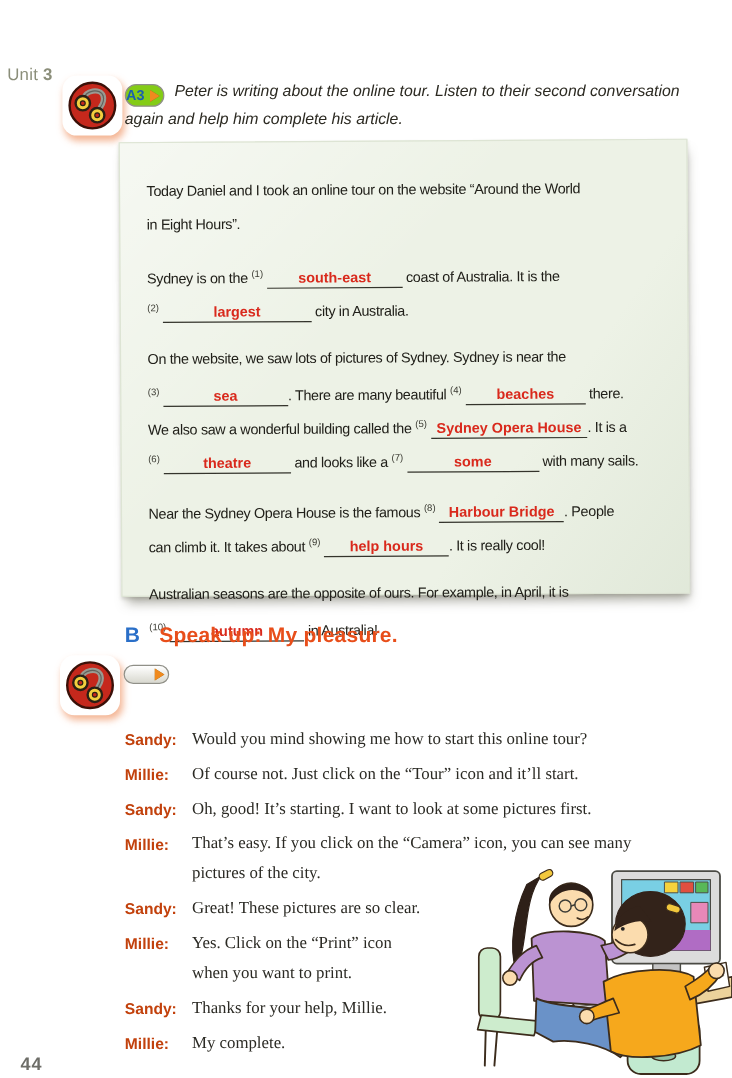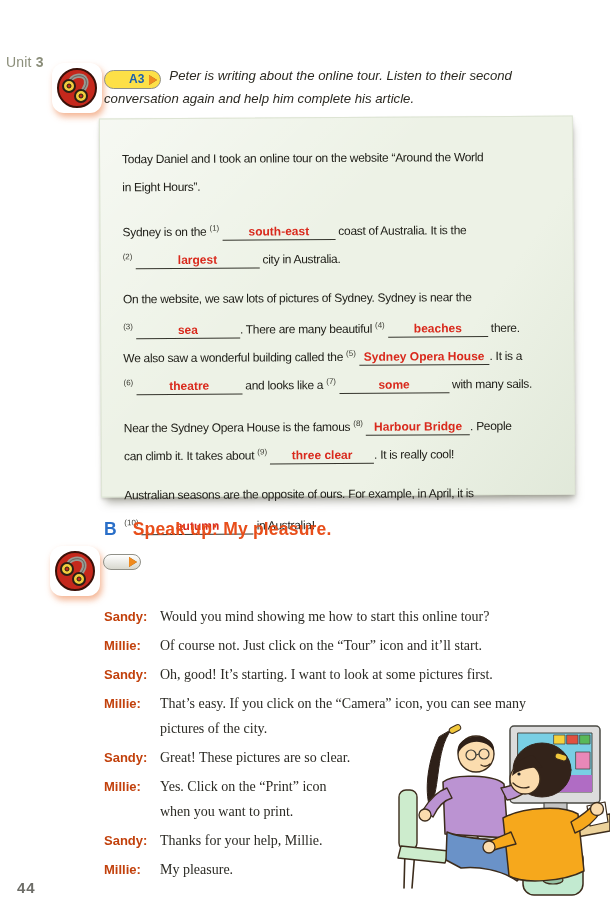--- a/index.html
+++ b/index.html
@@ -25,22 +25,22 @@
   .round-icon{position:absolute;width:50px;height:50px;border-radius:12px;background:#fff;
     box-shadow:2px 4px 6px rgba(235,120,60,.55),0 0 0 1px rgba(255,255,255,.6);}
   .icon-a{left:52px;top:63px;}
   .icon-b{left:50px;top:546px;}
   
   .instr{position:absolute;font-style:italic;font-size:13.2px;line-height:20px;color:#2c2a22;}
   .instr-a{left:104px;top:66px;width:480px;}
   .instr-b{left:103px;top:553px;width:492px;}
   
   .badge-pill{display:inline-block;position:relative;vertical-align:-3px;margin-right:8px;
-    border:1.5px solid #909088;border-radius:10px;background:#fde047;
-    padding:0 16px 1px 24px;font-style:normal;font-weight:bold;font-size:12px;color:var(--badge-blue);line-height:16px;}
+    border:1.5px solid #909088;border-radius:10px;background:#84cc16;
+    padding:0 16px 1px 0;font-style:normal;font-weight:bold;font-size:12px;color:var(--badge-blue);line-height:16px;}
   .badge-pill .tri, .audio-pill .tri{position:absolute;right:3px;top:50%;transform:translateY(-50%);
     width:0;height:0;border-top:5px solid transparent;border-bottom:5px solid transparent;
     border-left:8px solid var(--play-orange);filter:drop-shadow(0 0 .5px #7a5a20);}
   
   .audio-pill{display:inline-block;position:relative;vertical-align:-3px;margin-right:9px;
     width:38px;height:16px;border:1.5px solid #909088;border-radius:9px;
     background:linear-gradient(#ffffff,#d8d8cf);}
   
   .paper{position:absolute;left:100px;top:117px;width:474px;height:379px;
     background:
@@ -109,21 +109,21 @@
         <div class="article-line"><span class="blank-sup">(2)</span><span class="blank blank-2">largest</span> city in Australia.</div>
       </div>
       <div class="paragraph">
         <div class="article-line">On the website, we saw lots of pictures of Sydney. Sydney is near the</div>
         <div class="article-line"><span class="blank-sup">(3)</span><span class="blank blank-3">sea</span>. There are many beautiful <span class="blank-sup">(4)</span><span class="blank blank-4">beaches</span> there.</div>
         <div class="article-line">We also saw a wonderful building called the <span class="blank-sup">(5)</span><span class="blank blank-5">Sydney Opera House</span>. It is a</div>
         <div class="article-line"><span class="blank-sup">(6)</span><span class="blank blank-6">theatre</span> and looks like a <span class="blank-sup">(7)</span><span class="blank blank-7">some</span> with many sails.</div>
       </div>
       <div class="paragraph">
         <div class="article-line">Near the Sydney Opera House is the famous <span class="blank-sup">(8)</span><span class="blank blank-8">Harbour Bridge</span>. People</div>
-        <div class="article-line">can climb it. It takes about <span class="blank-sup">(9)</span><span class="blank blank-9">three clear</span>. It is really cool!</div>
+        <div class="article-line">can climb it. It takes about <span class="blank-sup">(9)</span><span class="blank blank-9">help hours</span>. It is really cool!</div>
       </div>
       <div class="paragraph">
         <div class="article-line">Australian seasons are the opposite of ours. For example, in April, it is</div>
         <div class="article-line"><span class="blank-sup">(10)</span><span class="blank blank-10">autumn</span> in Australia!</div>
       </div>
     </div>
 </div>
 
 <div class="section-b-heading">
   <span class="b-letter">B</span><span class="b-title">Speak up: My pleasure.</span>
@@ -169,21 +169,21 @@
     <div class="dialogue-row">
       <span class="dialogue-speaker">Millie:</span>
       <span class="dialogue-utterance">Yes. Click on the “Print” icon<br>when you want to print.</span>
     </div>
     <div class="dialogue-row">
       <span class="dialogue-speaker">Sandy:</span>
       <span class="dialogue-utterance">Thanks for your help, Millie.</span>
     </div>
     <div class="dialogue-row">
       <span class="dialogue-speaker">Millie:</span>
-      <span class="dialogue-utterance">My pleasure.</span>
+      <span class="dialogue-utterance">My complete.</span>
     </div>
   </div>
 
 <div class="illustration">
   <svg width="227" height="186" viewBox="0 0 227 186" stroke-linejoin="round" stroke-linecap="round">
 
     <rect x="16" y="80" width="18" height="60" rx="7" fill="#cdeccd" stroke="#3c2c1c" stroke-width="1.4"></rect>
     <path d="M22 140 L21 178 M32 140 L29 178" fill="none" stroke="#3c2c1c" stroke-width="1.6"></path>
     <path d="M18 136 L66 141 L62 153 L15 148 Z" fill="#cdeccd" stroke="#3c2c1c" stroke-width="1.4"></path>
 

